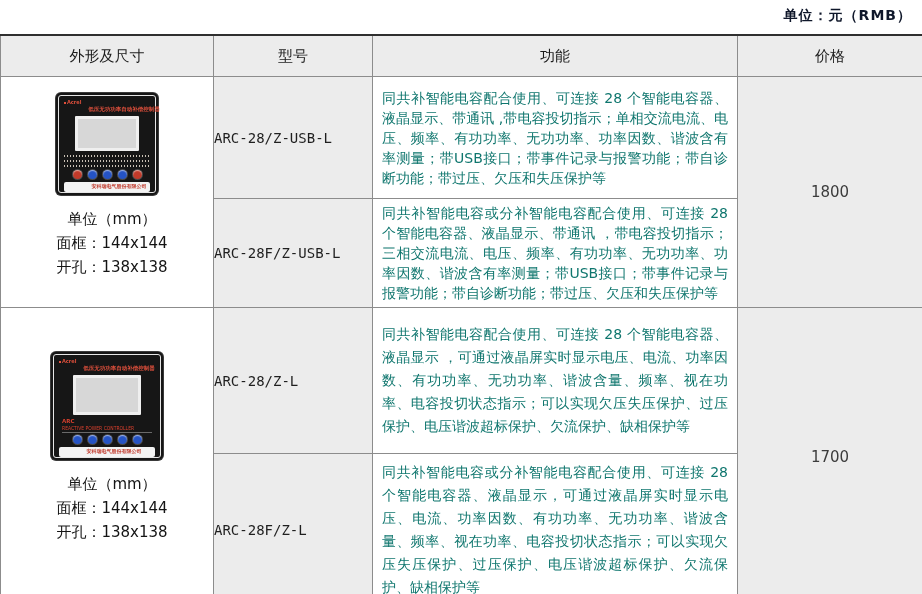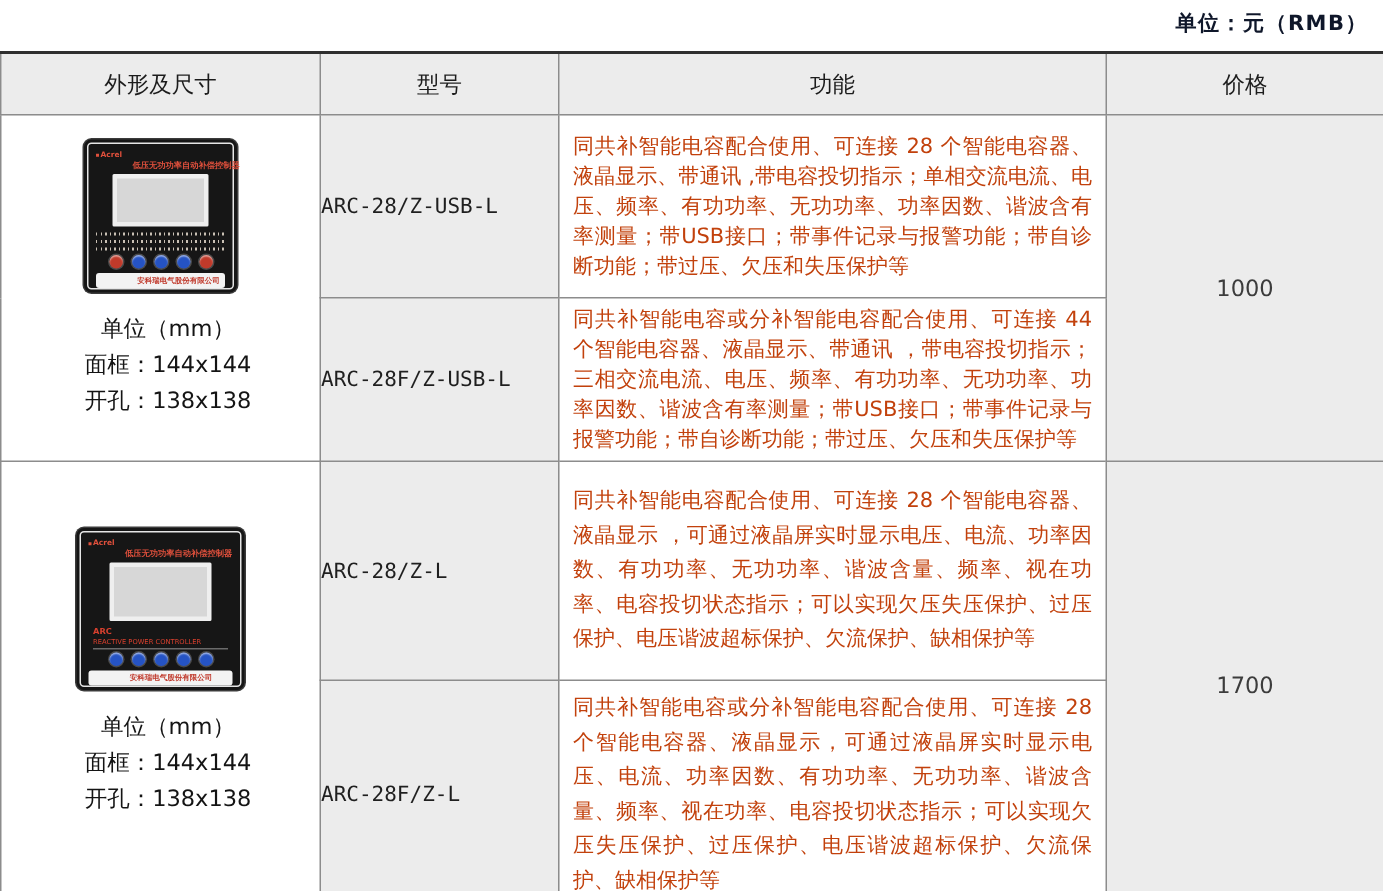--- a/index.html
+++ b/index.html
@@ -22,21 +22,21 @@
     font-size:15px;font-weight:normal;color:#1c1c1c;text-align:center;
   }
   tr.r1{height:122px;} tr.r2{height:100px;} tr.r3{height:146px;} tr.r4{height:152px;}
   .no-bb{border-bottom:none;}
   td.model{
     background:#ececec;text-align:left;
     font-family:"DejaVu Sans Mono", monospace;font-size:14px;color:#1f1f1f;
   }
   td.price{background:#ececec;text-align:center;font-size:15px;color:#3c3c3c;}
   td.func{
-    font-size:14px;line-height:20px;padding:4px 9px;text-align:justify;color:#c2410c;
+    font-size:14px;line-height:20px;padding:4px 9px;text-align:justify;color:#0f766e;
   }
   td.func.loose{line-height:23px;}
   td.spec{vertical-align:top;text-align:center;background:#fff;}
   .spec-pad1{padding-top:16px;} .spec-pad2{padding-top:44px;}
   .dims{
     display:inline-block;text-align:center;font-size:15px;line-height:24px;
     margin-top:12px;margin-left:10px;color:#141414;
   }
   
   .dev{position:relative;margin:0 auto;background:#161616;border-radius:5px;
@@ -116,25 +116,25 @@
           </div>
         </div>
         <div class="dims">
           <div>单位（mm）</div>
           <div>面框：144x144</div>
           <div>开孔：138x138</div>
         </div>
       </td>
       <td class="model">ARC-28/Z-USB-L</td>
       <td class="func">同共补智能电容配合使用、可连接 28 个智能电容器、液晶显示、带通讯 ,带电容投切指示；单相交流电流、电压、频率、有功功率、无功功率、功率因数、谐波含有率测量；带USB接口；带事件记录与报警功能；带自诊断功能；带过压、欠压和失压保护等</td>
-      <td class="price" rowspan="2">1000</td>
+      <td class="price" rowspan="2">1800</td>
     </tr>
     <tr class="r2">
       <td class="model">ARC-28F/Z-USB-L</td>
-      <td class="func">同共补智能电容或分补智能电容配合使用、可连接 44 个智能电容器、液晶显示、带通讯 ，带电容投切指示；三相交流电流、电压、频率、有功功率、无功功率、功率因数、谐波含有率测量；带USB接口；带事件记录与报警功能；带自诊断功能；带过压、欠压和失压保护等</td>
+      <td class="func">同共补智能电容或分补智能电容配合使用、可连接 28 个智能电容器、液晶显示、带通讯 ，带电容投切指示；三相交流电流、电压、频率、有功功率、无功功率、功率因数、谐波含有率测量；带USB接口；带事件记录与报警功能；带自诊断功能；带过压、欠压和失压保护等</td>
     </tr>
     <tr class="r3">
       <td class="spec spec-pad2 no-bb" rowspan="2">
         <div class="dev dev2">
           <div class="dev-inner">
             <div class="dev-brand"><span class="t"><span class="logo-sq"></span><span>Acrel</span></span></div>
             <div class="dev-title"><span class="t">低压无功功率自动补偿控制器</span></div>
             <div class="lcd lcd2"></div>
             <div class="arc-line"><span class="t">ARC</span></div>
             <div class="arc-sub"><span class="t">REACTIVE POWER CONTROLLER</span></div>

